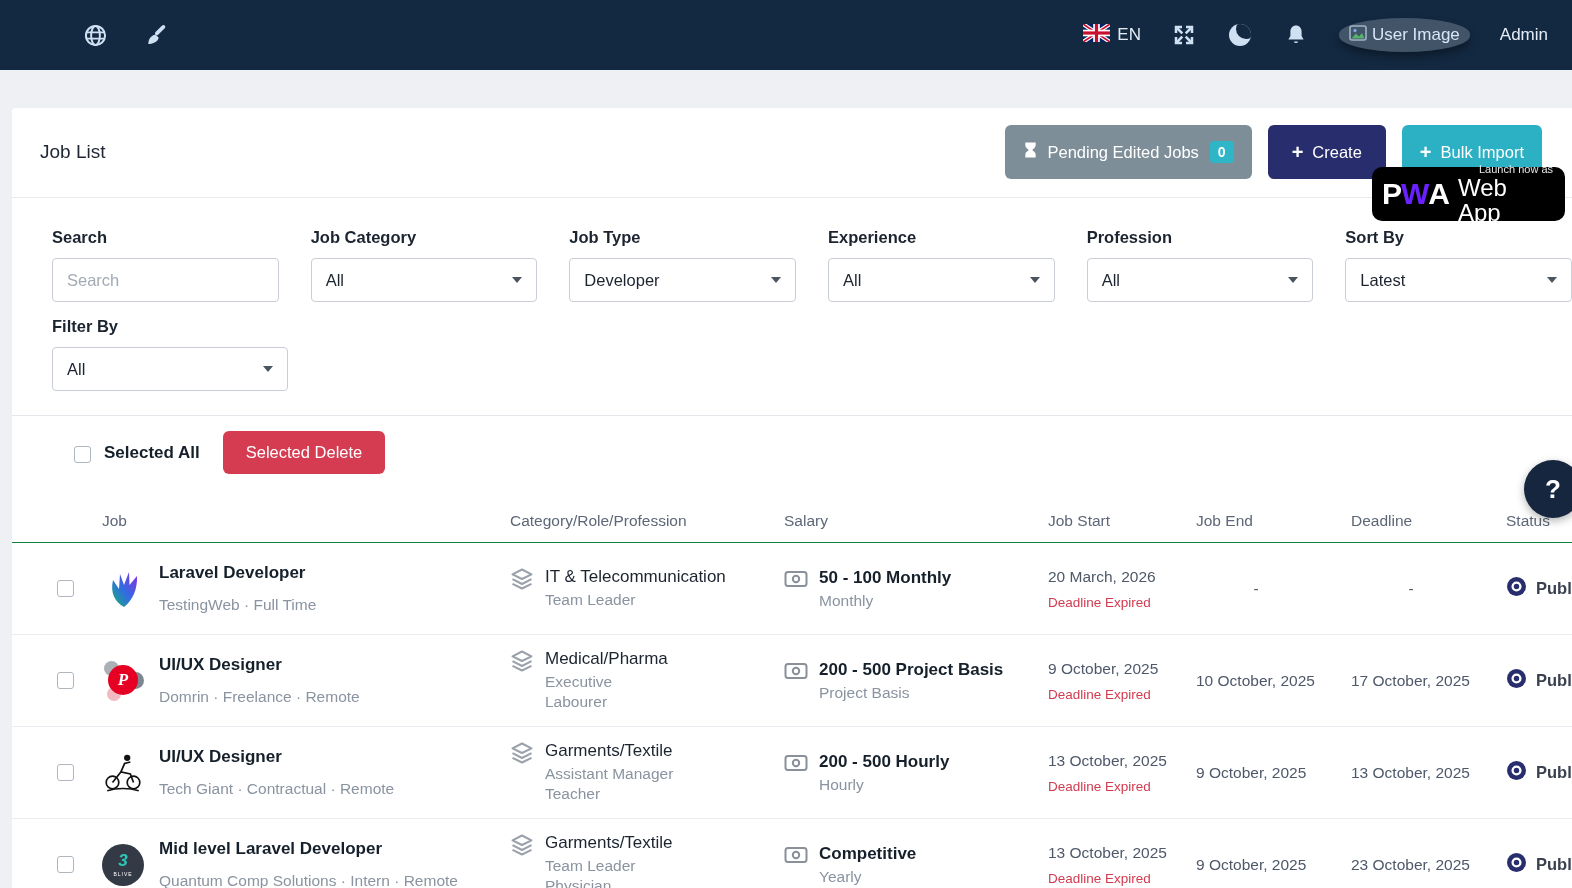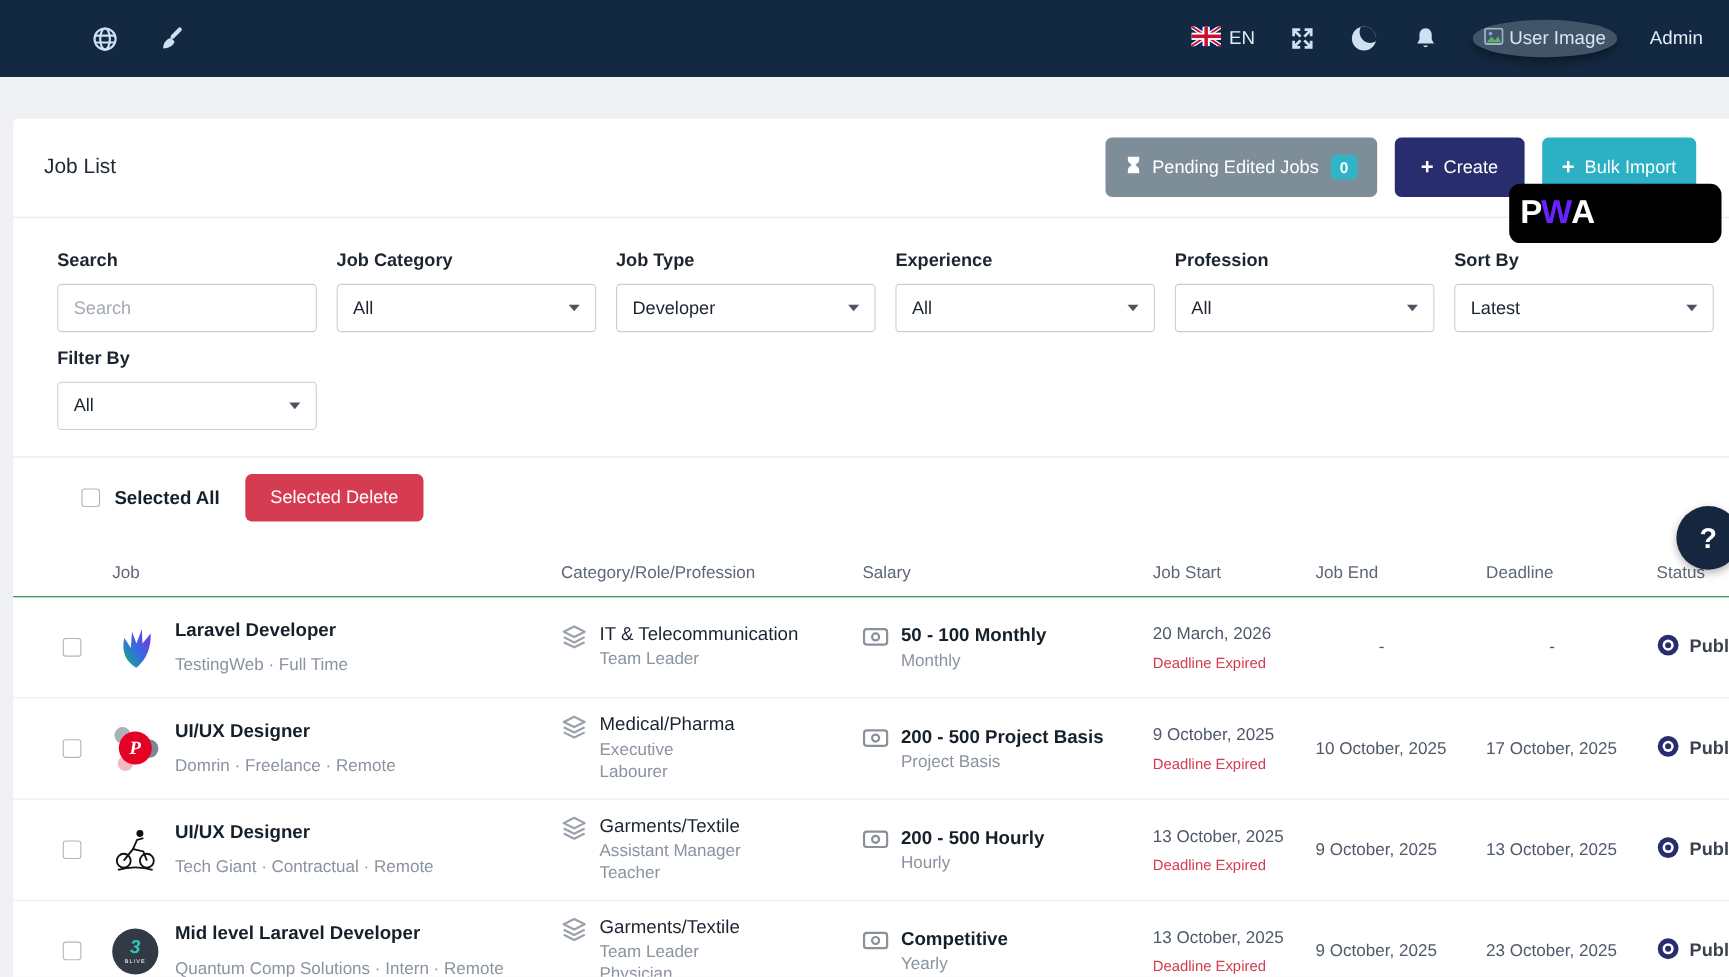--- a/index.html
+++ b/index.html
@@ -63,21 +63,21 @@
     padding:0 12px 0 10px; gap:10px; z-index:40; cursor:pointer;
   }
   .pwa-logo{ font-size:30px; font-weight:800; letter-spacing:-2px; color:#fff; display:flex; }
   .pwa-logo .w{ color:#6b21ff; padding:0 1px; }
   .pwa-text{ display:flex; flex-direction:column; align-items:flex-end; margin-left:auto; }
   .pwa-line1{ font-size:11px; color:#e8e8e8; }
   .pwa-line2{ font-size:24px; color:#fff; font-weight:500; line-height:1.05; }
 
   
   .filters{ padding:30px 0 24px 40px; }
-  .filter-row{ display:flex; gap:18px; }
+  .filter-row{ display:flex; gap:32px; }
   .field{ width:236px; }
   .field-label{ font-size:16.5px; font-weight:700; color:#1c2430; margin-bottom:11px; }
   .control{
     height:44px; border:1.5px solid #c9ced6; border-radius:4px; background:#fff;
     display:flex; align-items:center; padding:0 14px; font-size:16.5px; color:#1c2430;
     cursor:pointer;
   }
   .control input{
     border:none; outline:none; width:100%; font-size:16.5px; font-family:inherit; color:#1c2430;
   }
@@ -85,21 +85,21 @@
   .caret{
     margin-left:auto; width:0; height:0;
     border-left:5.5px solid transparent; border-right:5.5px solid transparent;
     border-top:6.5px solid #4a5560;
   }
   .filter-row2{ margin-top:15px; }
 
   
   .table-section{ border-top:1px solid #e4e7eb; }
   .toolbar{ display:flex; align-items:center; padding:15px 0 12px 45px; gap:23px; }
-  .select-all{ display:flex; align-items:center; gap:13px; cursor:pointer;padding-left:17px; }
+  .select-all{ display:flex; align-items:flex-end; gap:13px; cursor:pointer;padding-left:17px; }
   .select-all-label{ font-size:17px; font-weight:700; color:#15202b; }
   input[type=checkbox]{
     appearance:none; -webkit-appearance:none; width:17px; height:17px;
     border:1.7px solid #aeb6bf; border-radius:3px; background:#fff; cursor:pointer; flex:none;
   }
   .btn-delete{ background:#d63c51; height:43px; padding:0 23px; }
 
   .thead{ display:flex; padding:26px 0 12px 0; border-bottom:1px solid #15803d; }
   .th{ font-size:15.5px; color:#5d6777; }
   .col-check{ width:90px; padding-left:40px; flex:none; }
@@ -242,20 +242,24 @@
     <span class="admin-label">Admin</span>
   </div>
 </div>
 
 <div class="pwa-badge">
   <span class="pwa-logo">
     <span>P</span>
       <span class="w">W</span>
       <span>A</span>
   </span>
+  <span class="pwa-text">
+    <span class="pwa-line1">Launch now as</span>
+    <span class="pwa-line2">Web App</span>
+  </span>
 </div>
 
 <div class="card">
 
   <div class="card-header">
     <div class="page-title">Job List</div>
     <div class="header-actions">
       <button class="btn btn-pending">
         <span>
           <svg width="15" height="18" viewBox="0 0 16 18" fill="#fff">

